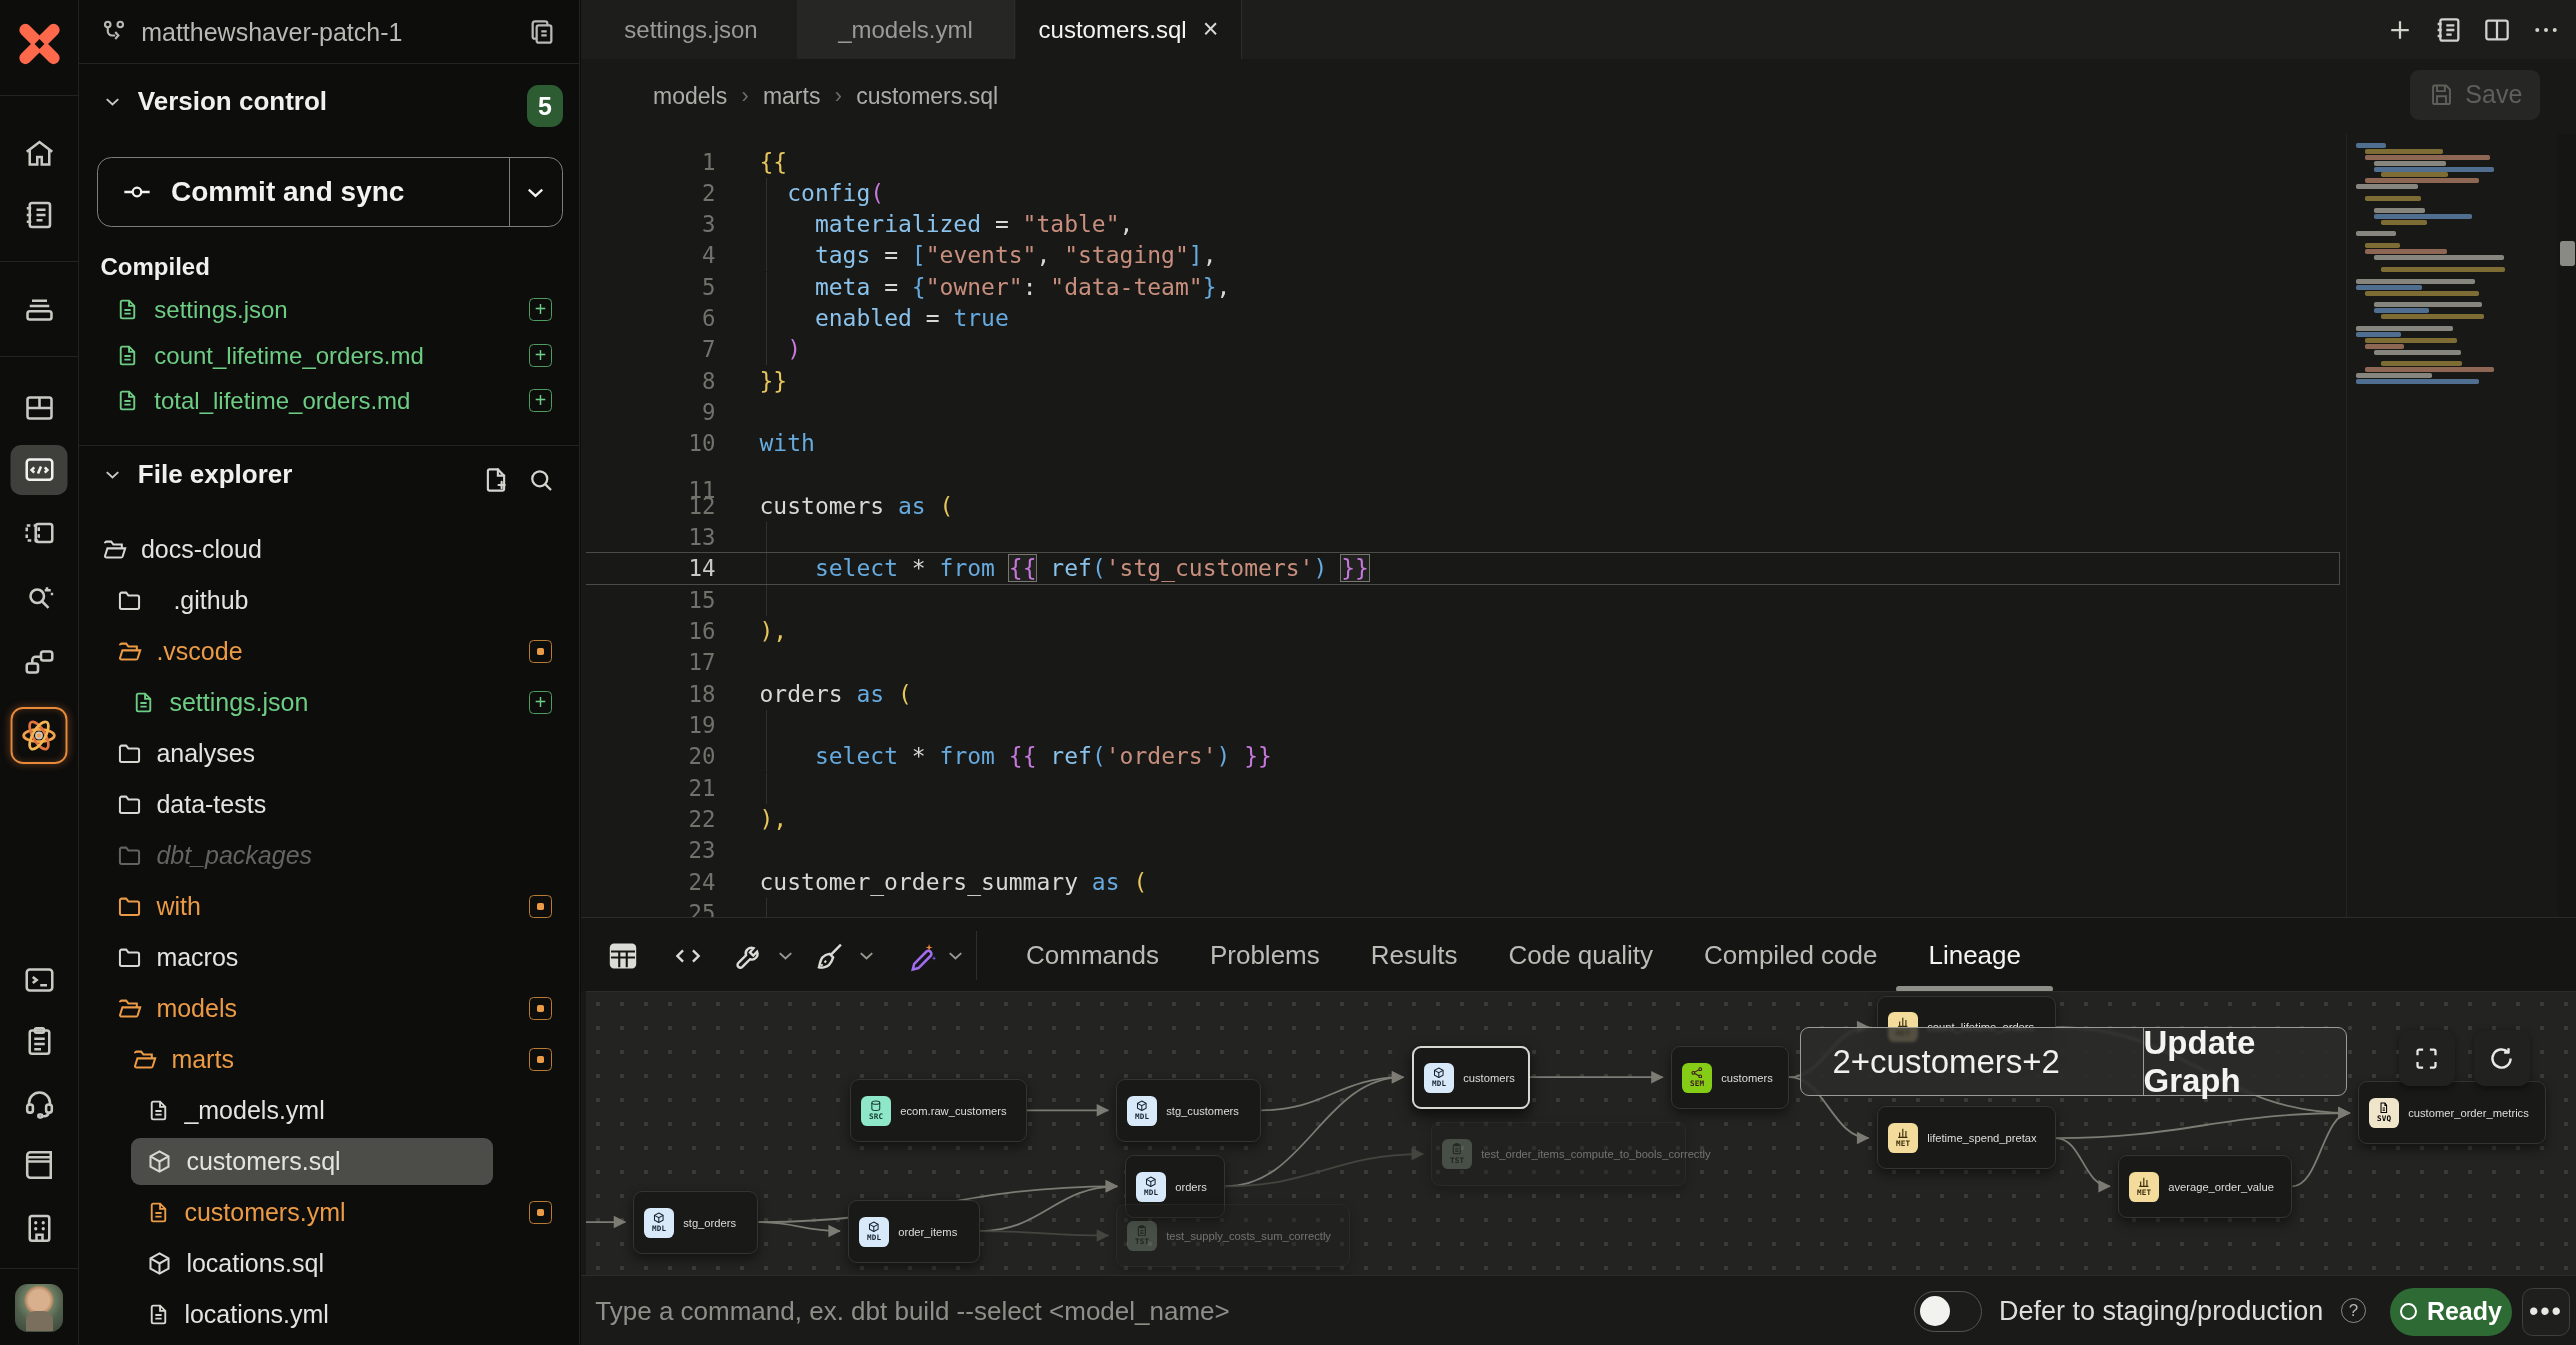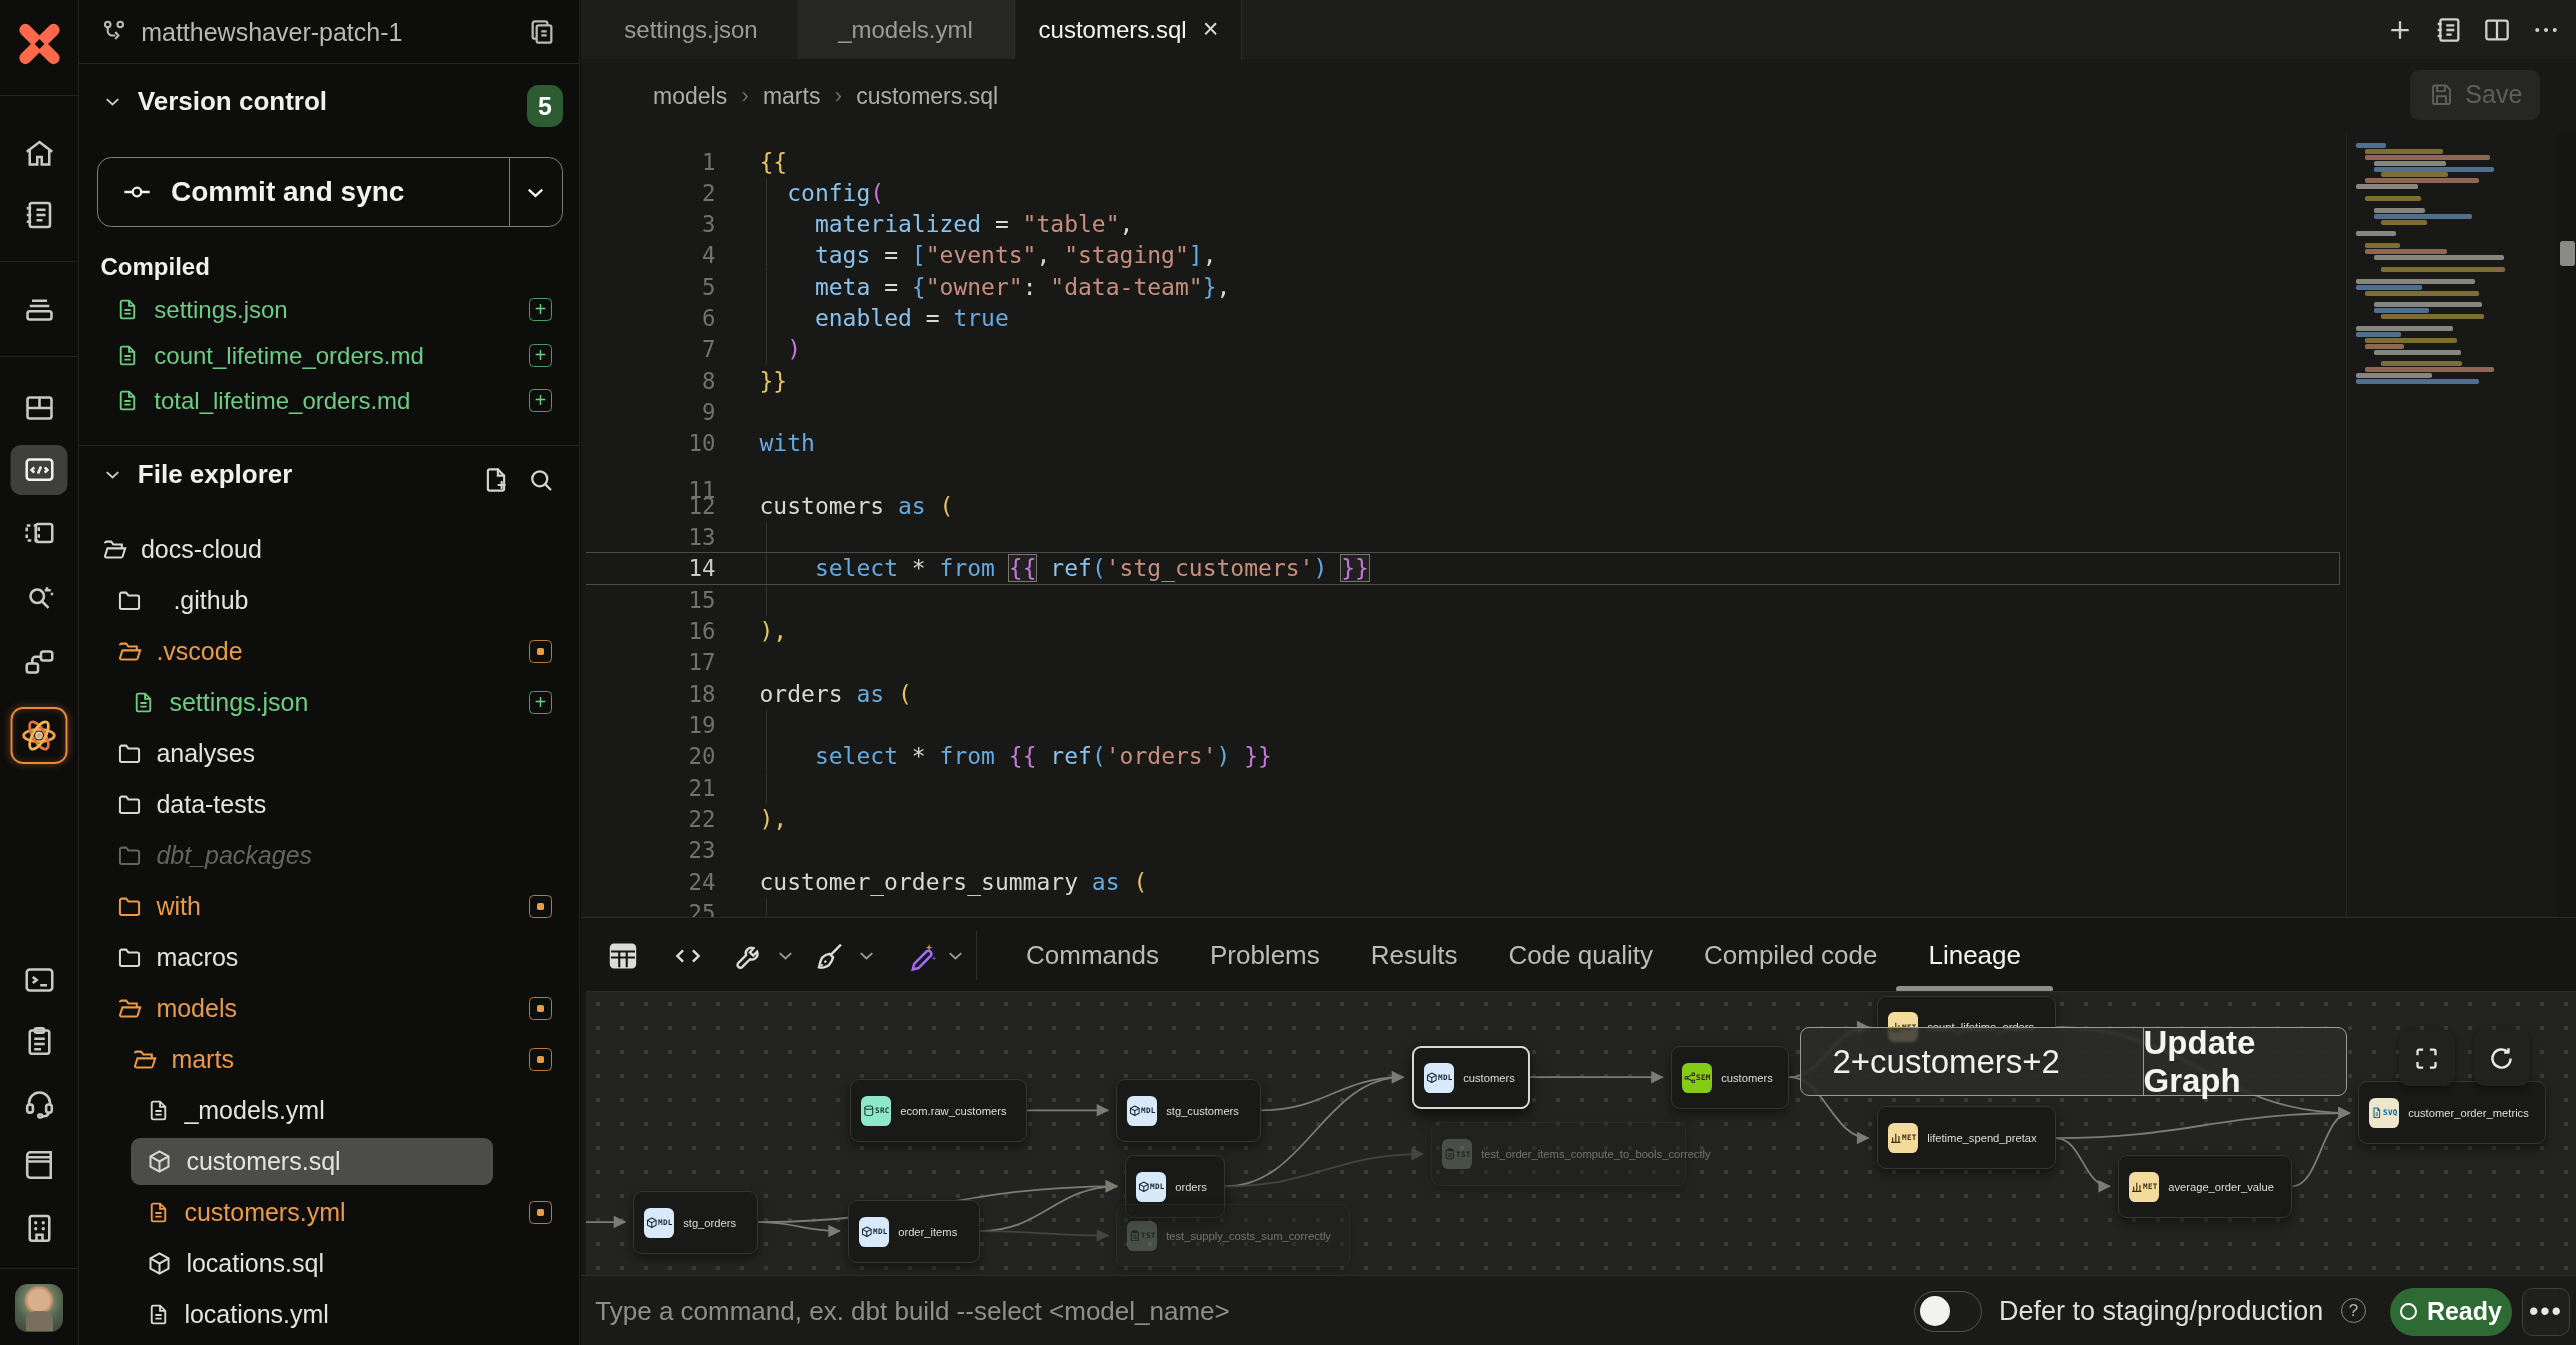--- a/index.html
+++ b/index.html
@@ -100,24 +100,24 @@
 
   .graph { position:absolute; left:4.5px; top:991px; width:1990px; height:284px; background:#232321; border-top:1.8px solid #2b2b28; overflow:hidden;
     background-image:radial-gradient(#3b3b37 2px, transparent 2.5px); background-size:24px 24px; }
   .gsvg { position:absolute; left:0; top:0; z-index:1; }
   .gnode { position:absolute; z-index:2; height:63px; background:#191917; border:1.8px solid #343430; border-radius:9px;
     display:flex; align-items:center; padding:0 10.7px; gap:9px; box-shadow:0 4.5px 10.7px rgba(0,0,0,.45); cursor:pointer; }
   .gnode .nlabel { font-size:11.2px; color:#dededa; white-space:nowrap; }
   .gnode.two .nlabel { white-space:normal; line-height:1.3; }
   .gnode.sel { border:2.7px solid #d8d8d3; box-shadow:0 5.4px 14.3px rgba(0,0,0,.65); }
   .gnode.dim { opacity:.42; background:#20201e; }
-  .nbadge { flex:none; width:30px; height:30px; border-radius:6.3px; display:flex; align-items:center; justify-content:center; gap:0.9px; }
+  .nbadge { flex:none; width:30px; height:30px; border-radius:6.3px; display:flex; flex-direction:column; align-items:center; justify-content:center; gap:0.9px; }
   .nbadge .bl { font-size:7.6px; font-weight:700; letter-spacing:0.3px; font-family:"DejaVu Sans Mono", monospace; }
   .b-SRC{background:#8fe7c9;color:#14382b;} .b-MDL{background:#d8e9fa;color:#16222e;} .b-SEM{background:#84cc16;color:#3c1420;}
-  .b-MET{background:#f3dc9b;color:#3b2d0a;} .b-TST{background:#7b8c7a;color:#1c241c;} .b-SVQ{background:#efe5cb;color:#0369a1;}
+  .b-MET{background:#f3dc9b;color:#3b2d0a;} .b-TST{background:#7b8c7a;color:#1c241c;} .b-SVQ{background:#efe5cb;color:#000000;}
 
   .goverlay { position:absolute; left:1214px; top:35px; width:547px; height:69px; z-index:5; display:flex;
     background:rgba(44,44,42,.80); border:1.8px solid #9c9c96; border-radius:9px; backdrop-filter:blur(1.8px); }
   .goverlay .qin { flex:none; width:342px; display:flex; align-items:center; padding-left:32px; font-size:33px; color:#f0f0ec; }
   .goverlay .gbtn { flex:1; border-left:1.8px solid #9c9c96; display:flex; align-items:center; justify-content:center;
     font-size:33px; font-weight:600; color:#f4f4f1; cursor:pointer; }
   .gtool { position:absolute; top:38px; width:56px; height:56px; z-index:6; background:#21211f; border-radius:10.7px;
     display:flex; align-items:center; justify-content:center; color:#e8e8e4; cursor:pointer; box-shadow:0 2.7px 7.2px rgba(0,0,0,.4); }
 
   

